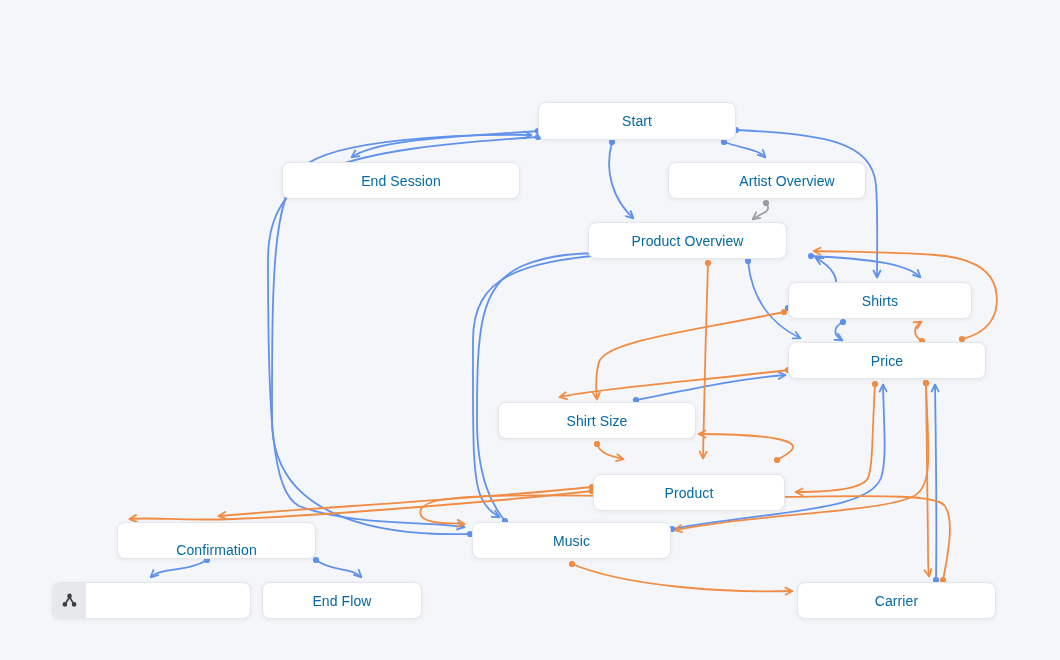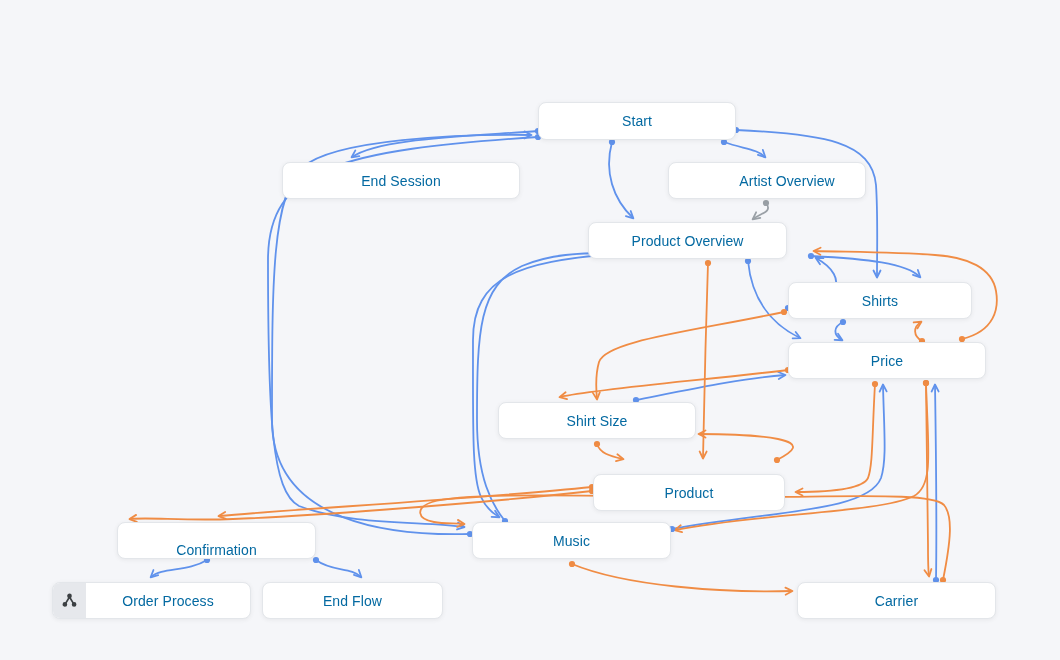--- a/index.html
+++ b/index.html
@@ -157,22 +157,21 @@
         <div class="icon-strip">
           <svg width="17" height="17" viewBox="0 0 24 24">
             <g stroke="#3c4043" stroke-width="2.4" fill="#3c4043">
               <circle cx="12" cy="5.5" r="2.1"></circle>
               <circle cx="5.5" cy="17.5" r="2.1"></circle>
               <circle cx="18.5" cy="17.5" r="2.1"></circle>
               <path d="M12 7 L6.5 16 M12 7 L17.5 16" fill="none"></path>
             </g>
           </svg>
         </div>
-        <span class="label">Order Process</span>
       </div>
-      <div class="flow-node" style="left: 262px; top: 582px; width: 181px; height: 37px;">
+      <div class="flow-node" style="left: 262px; top: 582px; width: 160px; height: 37px;">
         <span class="label">End Flow</span>
       </div>
       <div class="flow-node" style="left: 797px; top: 582px; width: 199px; height: 37px;">
         <span class="label">Carrier</span>
       </div>
     </div>
 </div>
 
 </body></html>

